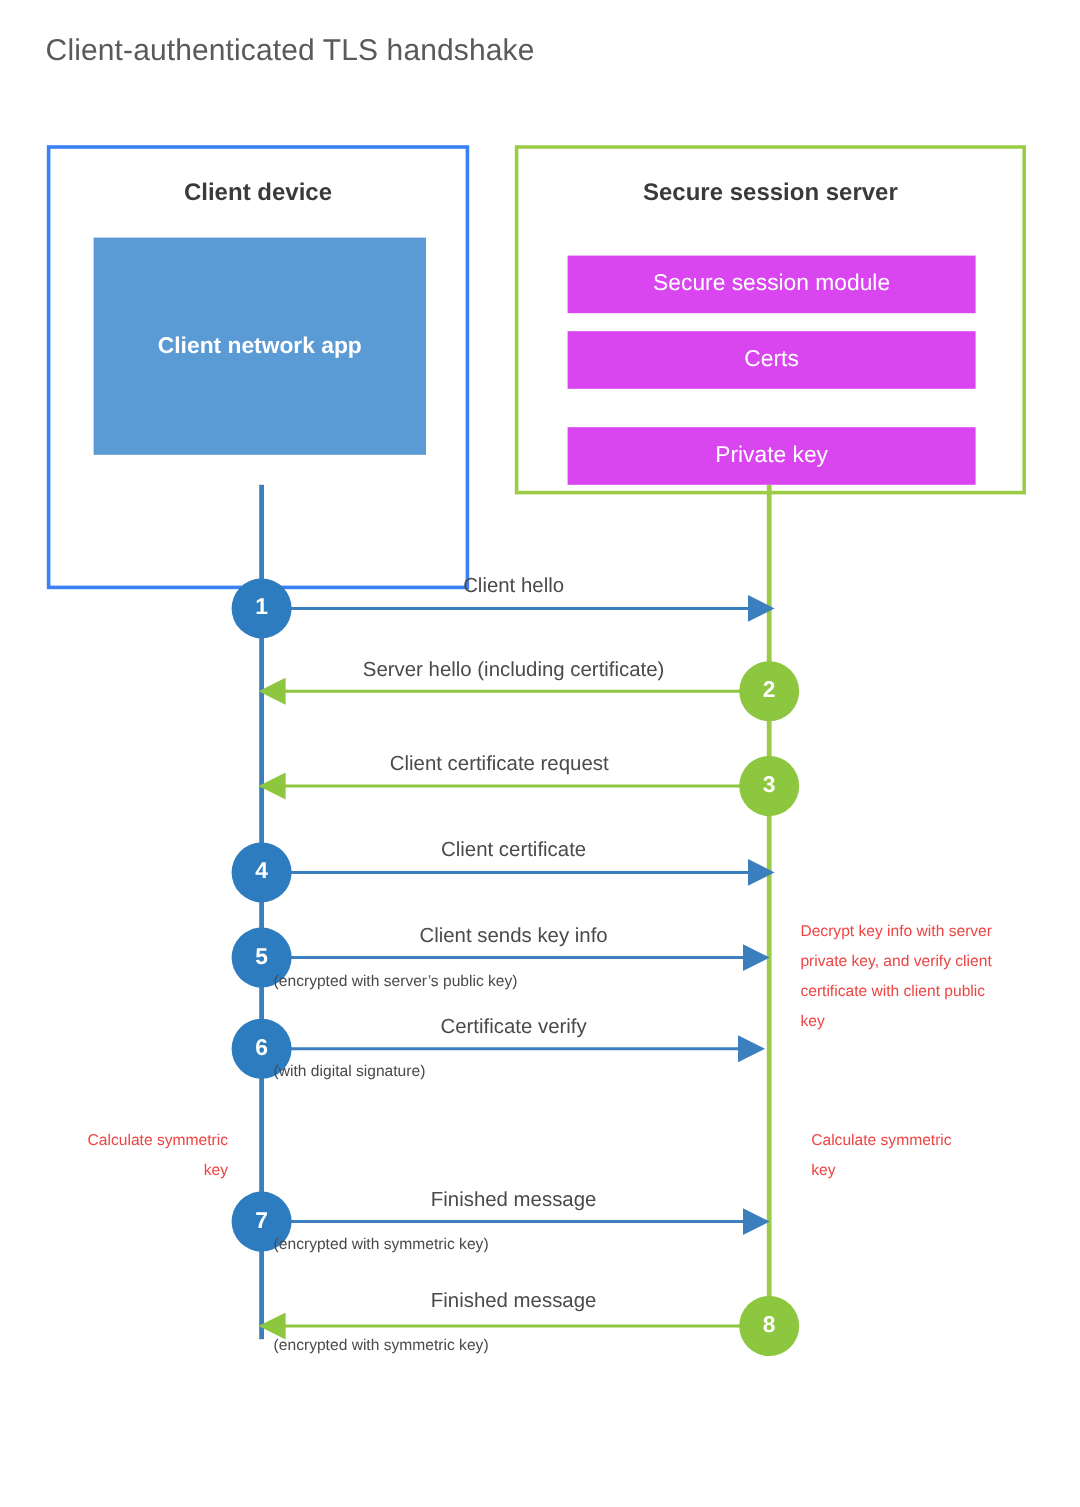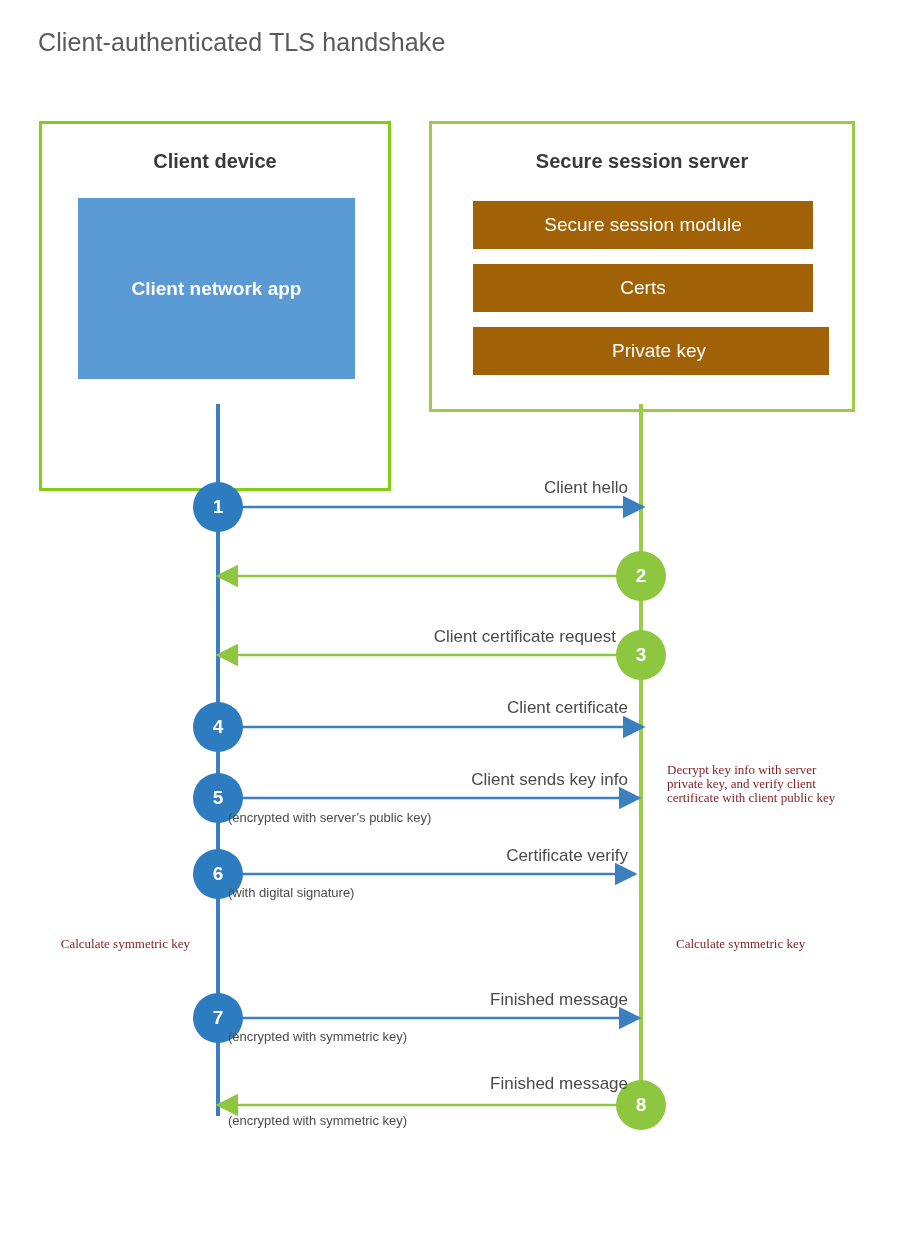--- a/index.html
+++ b/index.html
@@ -33,21 +33,21 @@
   }
   
   .actor-box {
     position: absolute;
     background: #ffffff;
     box-sizing: border-box;
   }
   .actor-box.client {
     left: 39px; top: 121px;
     width: 352px; height: 370px;
-    border: 3px solid #84cc16;
+    border: 3px solid #3b82f6;
   }
   .actor-box.server {
     left: 429px; top: 121px;
     width: 426px; height: 291px;
     border: 3px solid #9CCB48;
   }
   .actor-title {
     position: absolute;
     left: 0; right: 0;
     top: 26px;
@@ -70,30 +70,31 @@
     line-height: 27px;
     padding: 0 12px;
     box-sizing: border-box;
     font-weight: bold;
   }
   .server-bar {
     position: absolute;
     left: 41px;
     width: 340px;
     height: 48px;
-    background: #a16207;
+    background: #d946ef;
     display: flex;
     align-items: center;
     justify-content: center;
     color: #ffffff;
     font-size: 19px;
+    margin-top: 12px;
   }
   .server-bar.b0 { top: 77px; }
   .server-bar.b1 { top: 140px; }
-  .server-bar.b2 { top: 203px; padding-left: 16px; }
+  .server-bar.b2 { top: 220px; }
 
   
   .lifeline {
     position: absolute;
     width: 4px;
   }
   .lifeline.client { left: 216px; top: 404px; height: 712px; background: #3C7FBF; }
   .lifeline.server { left: 639px; top: 404px; height: 712px; background: #9CCB48; }
 
   
@@ -108,38 +109,37 @@
     color: #ffffff;
     font-size: 19px;
     font-weight: bold;
   }
   .step-circle.blue { background: #2E7CC0; }
   .step-circle.green { background: #8DC63F; }
 
   
   .msg-label {
     position: absolute;
-    text-align: right;
+    text-align: center;
     font-size: 17px;
     color: #4a4a4a;
     white-space: nowrap;
   }
   .msg-sub {
     position: absolute;
     text-align: left;
     font-size: 13px;
     color: #4a4a4a;
     white-space: nowrap;
   }
   .side-note {
     position: absolute;
     font-size: 13px;
-    line-height: 14px;
-    color: #7f1d1d;
-    font-family: Liberation Serif, serif;
+    line-height: 25px;
+    color: #ef4444;
   }
   .side-note.left { text-align: right; }
   .side-note.right { text-align: left; }
 </style>
 </head>
 <body>
 
 <div id="canvas">
 
   <div class="page-title">Client-authenticated TLS handshake</div>
@@ -183,20 +183,21 @@
   <div class="step-circle green" style="left:616px; top:551px;">2</div>
   <div class="step-circle green" style="left:616px; top:630px;">3</div>
   <div class="step-circle blue" style="left:193px; top:702px;">4</div>
   <div class="step-circle blue" style="left:193px; top:773px;">5</div>
   <div class="step-circle blue" style="left:193px; top:849px;">6</div>
   <div class="step-circle blue" style="left:193px; top:993px;">7</div>
   <div class="step-circle green" style="left:616px; top:1080px;">8</div>
 
   <div class="msg-label" style="left:228px; top:478px; width:400px;">Client hello</div>
 
+  <div class="msg-label" style="left:228px; top:548px; width:400px;">Server hello (including certificate)</div>
 
   <div class="msg-label" style="left:216px; top:627px; width:400px;">Client certificate request</div>
 
   <div class="msg-label" style="left:228px; top:698px; width:400px;">Client certificate</div>
 
   <div class="msg-label" style="left:228px; top:770px; width:400px;">Client sends key info</div>
   <div class="msg-sub" style="left:228px; top:810px; width:400px;">(encrypted with server’s public key)</div>
 
   <div class="msg-label" style="left:228px; top:846px; width:400px;">Certificate verify</div>
   <div class="msg-sub" style="left:228px; top:885px; width:400px;">(with digital signature)</div>

